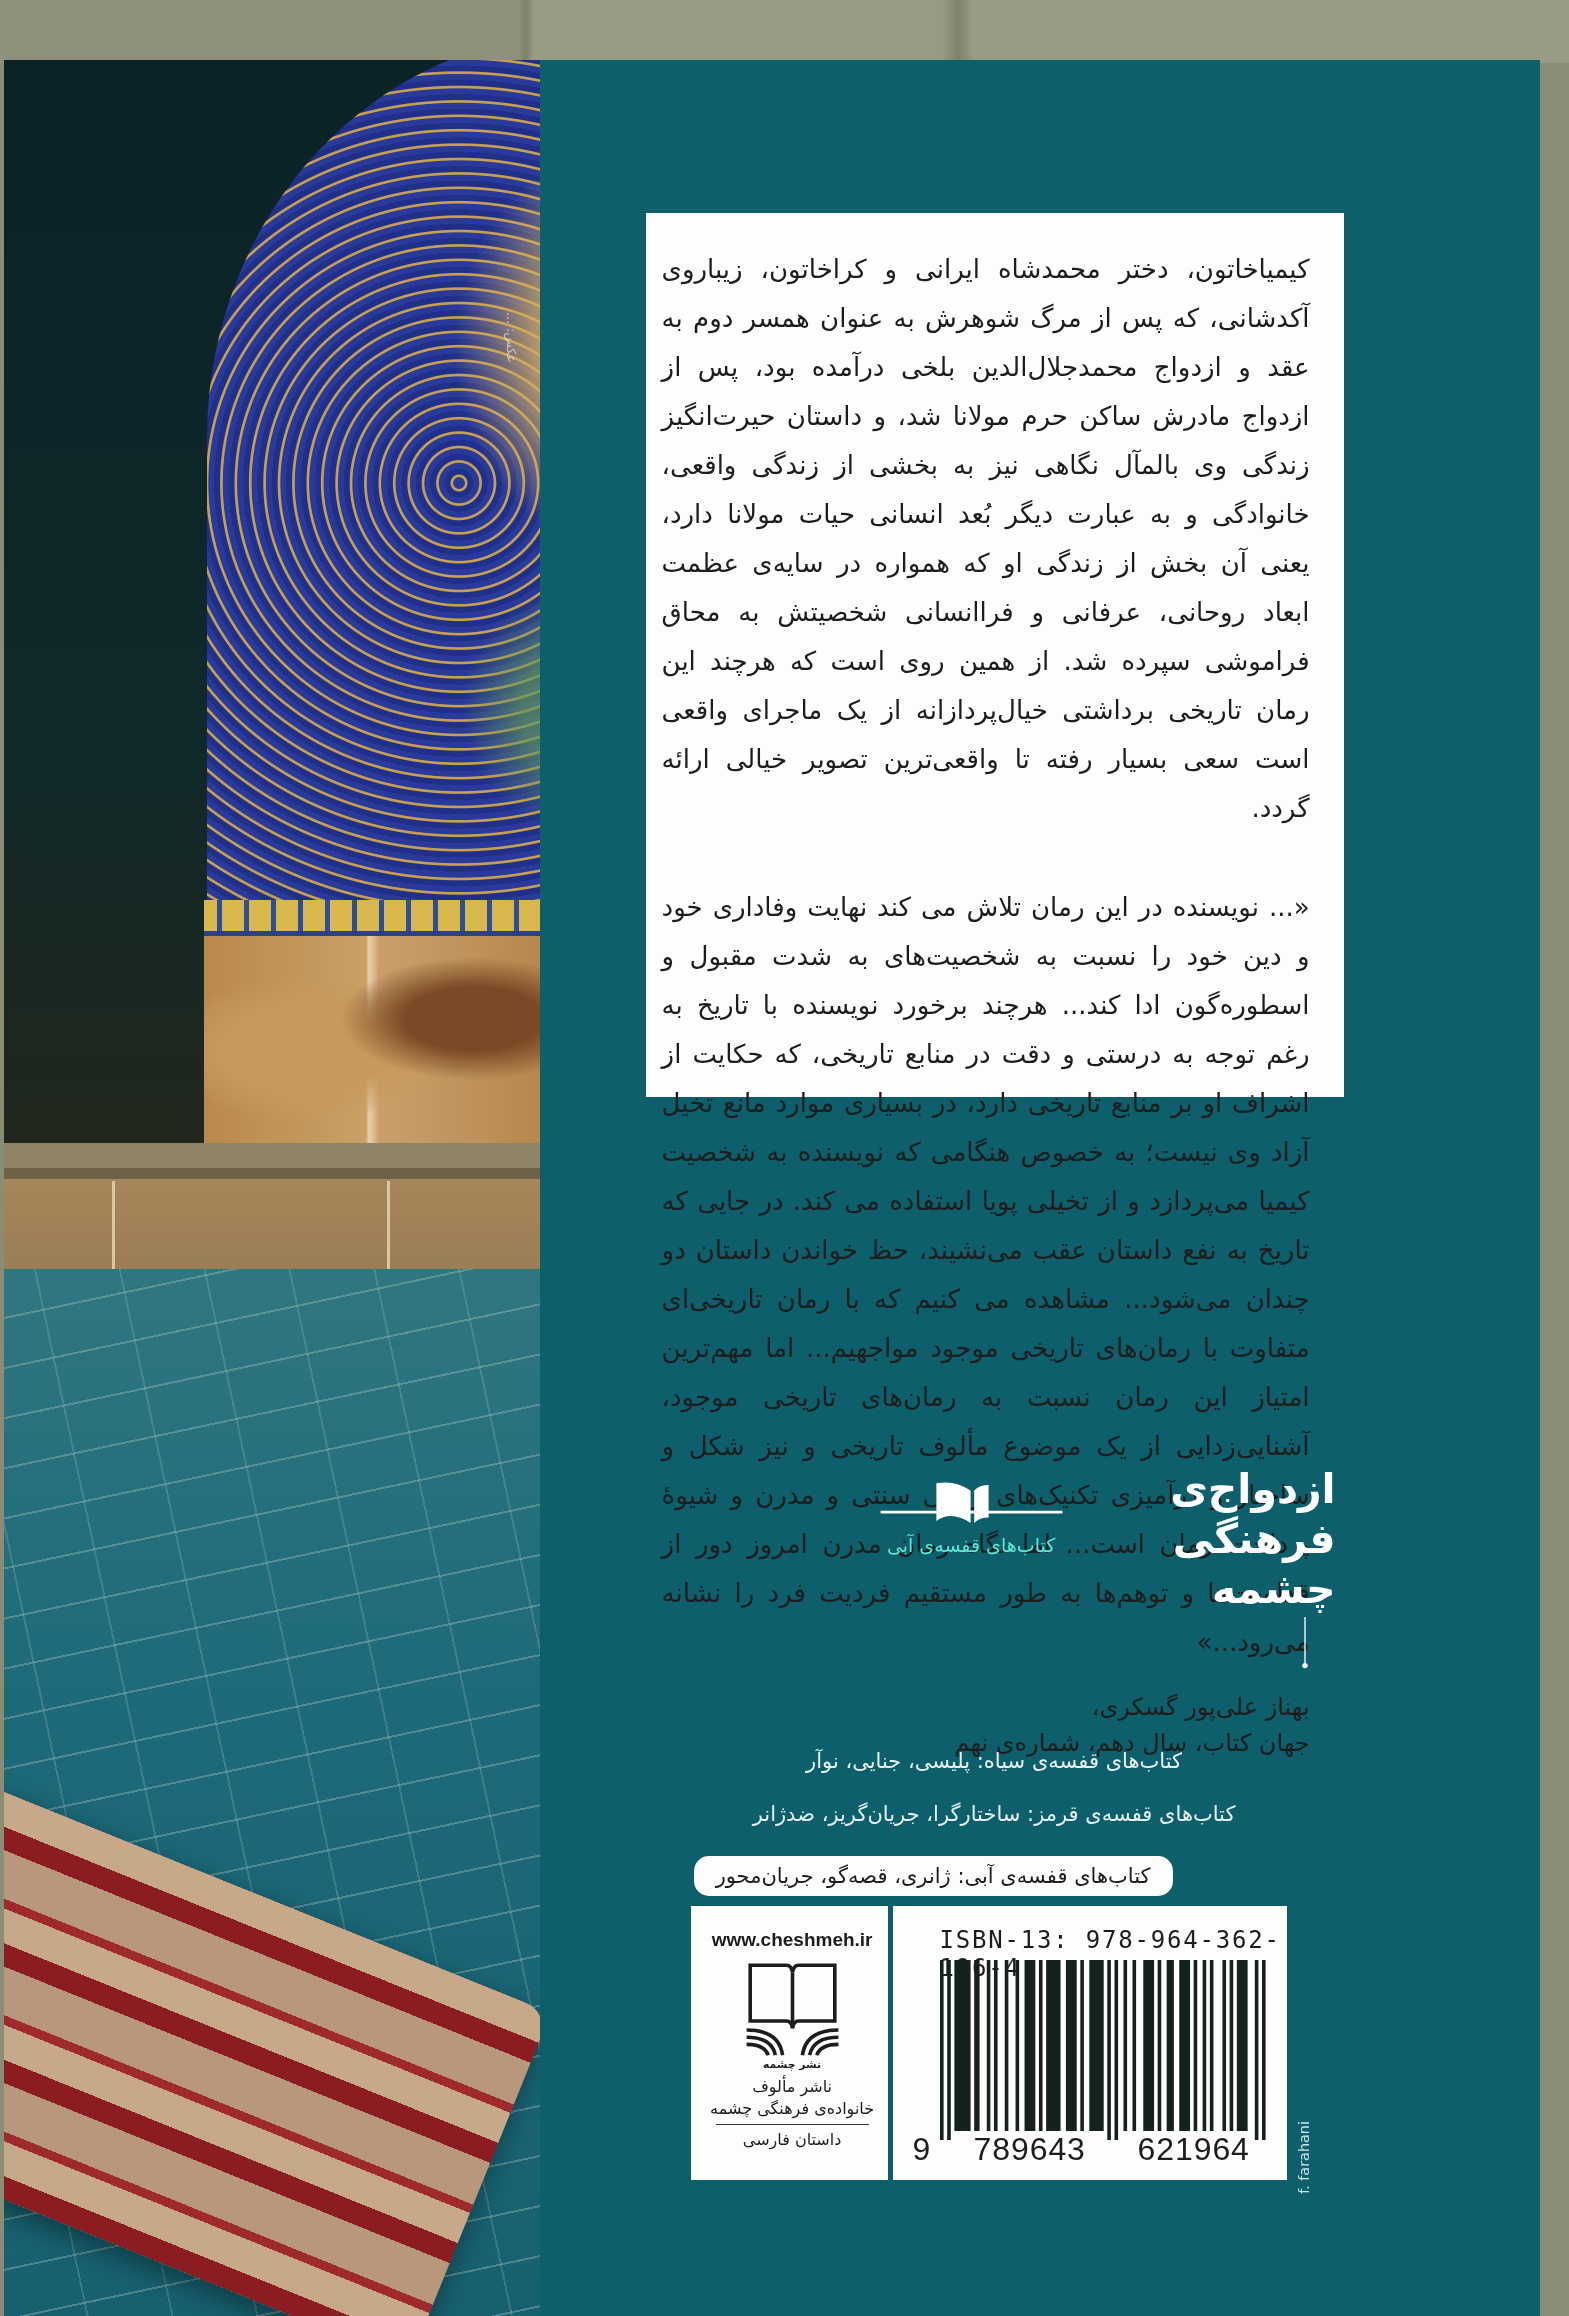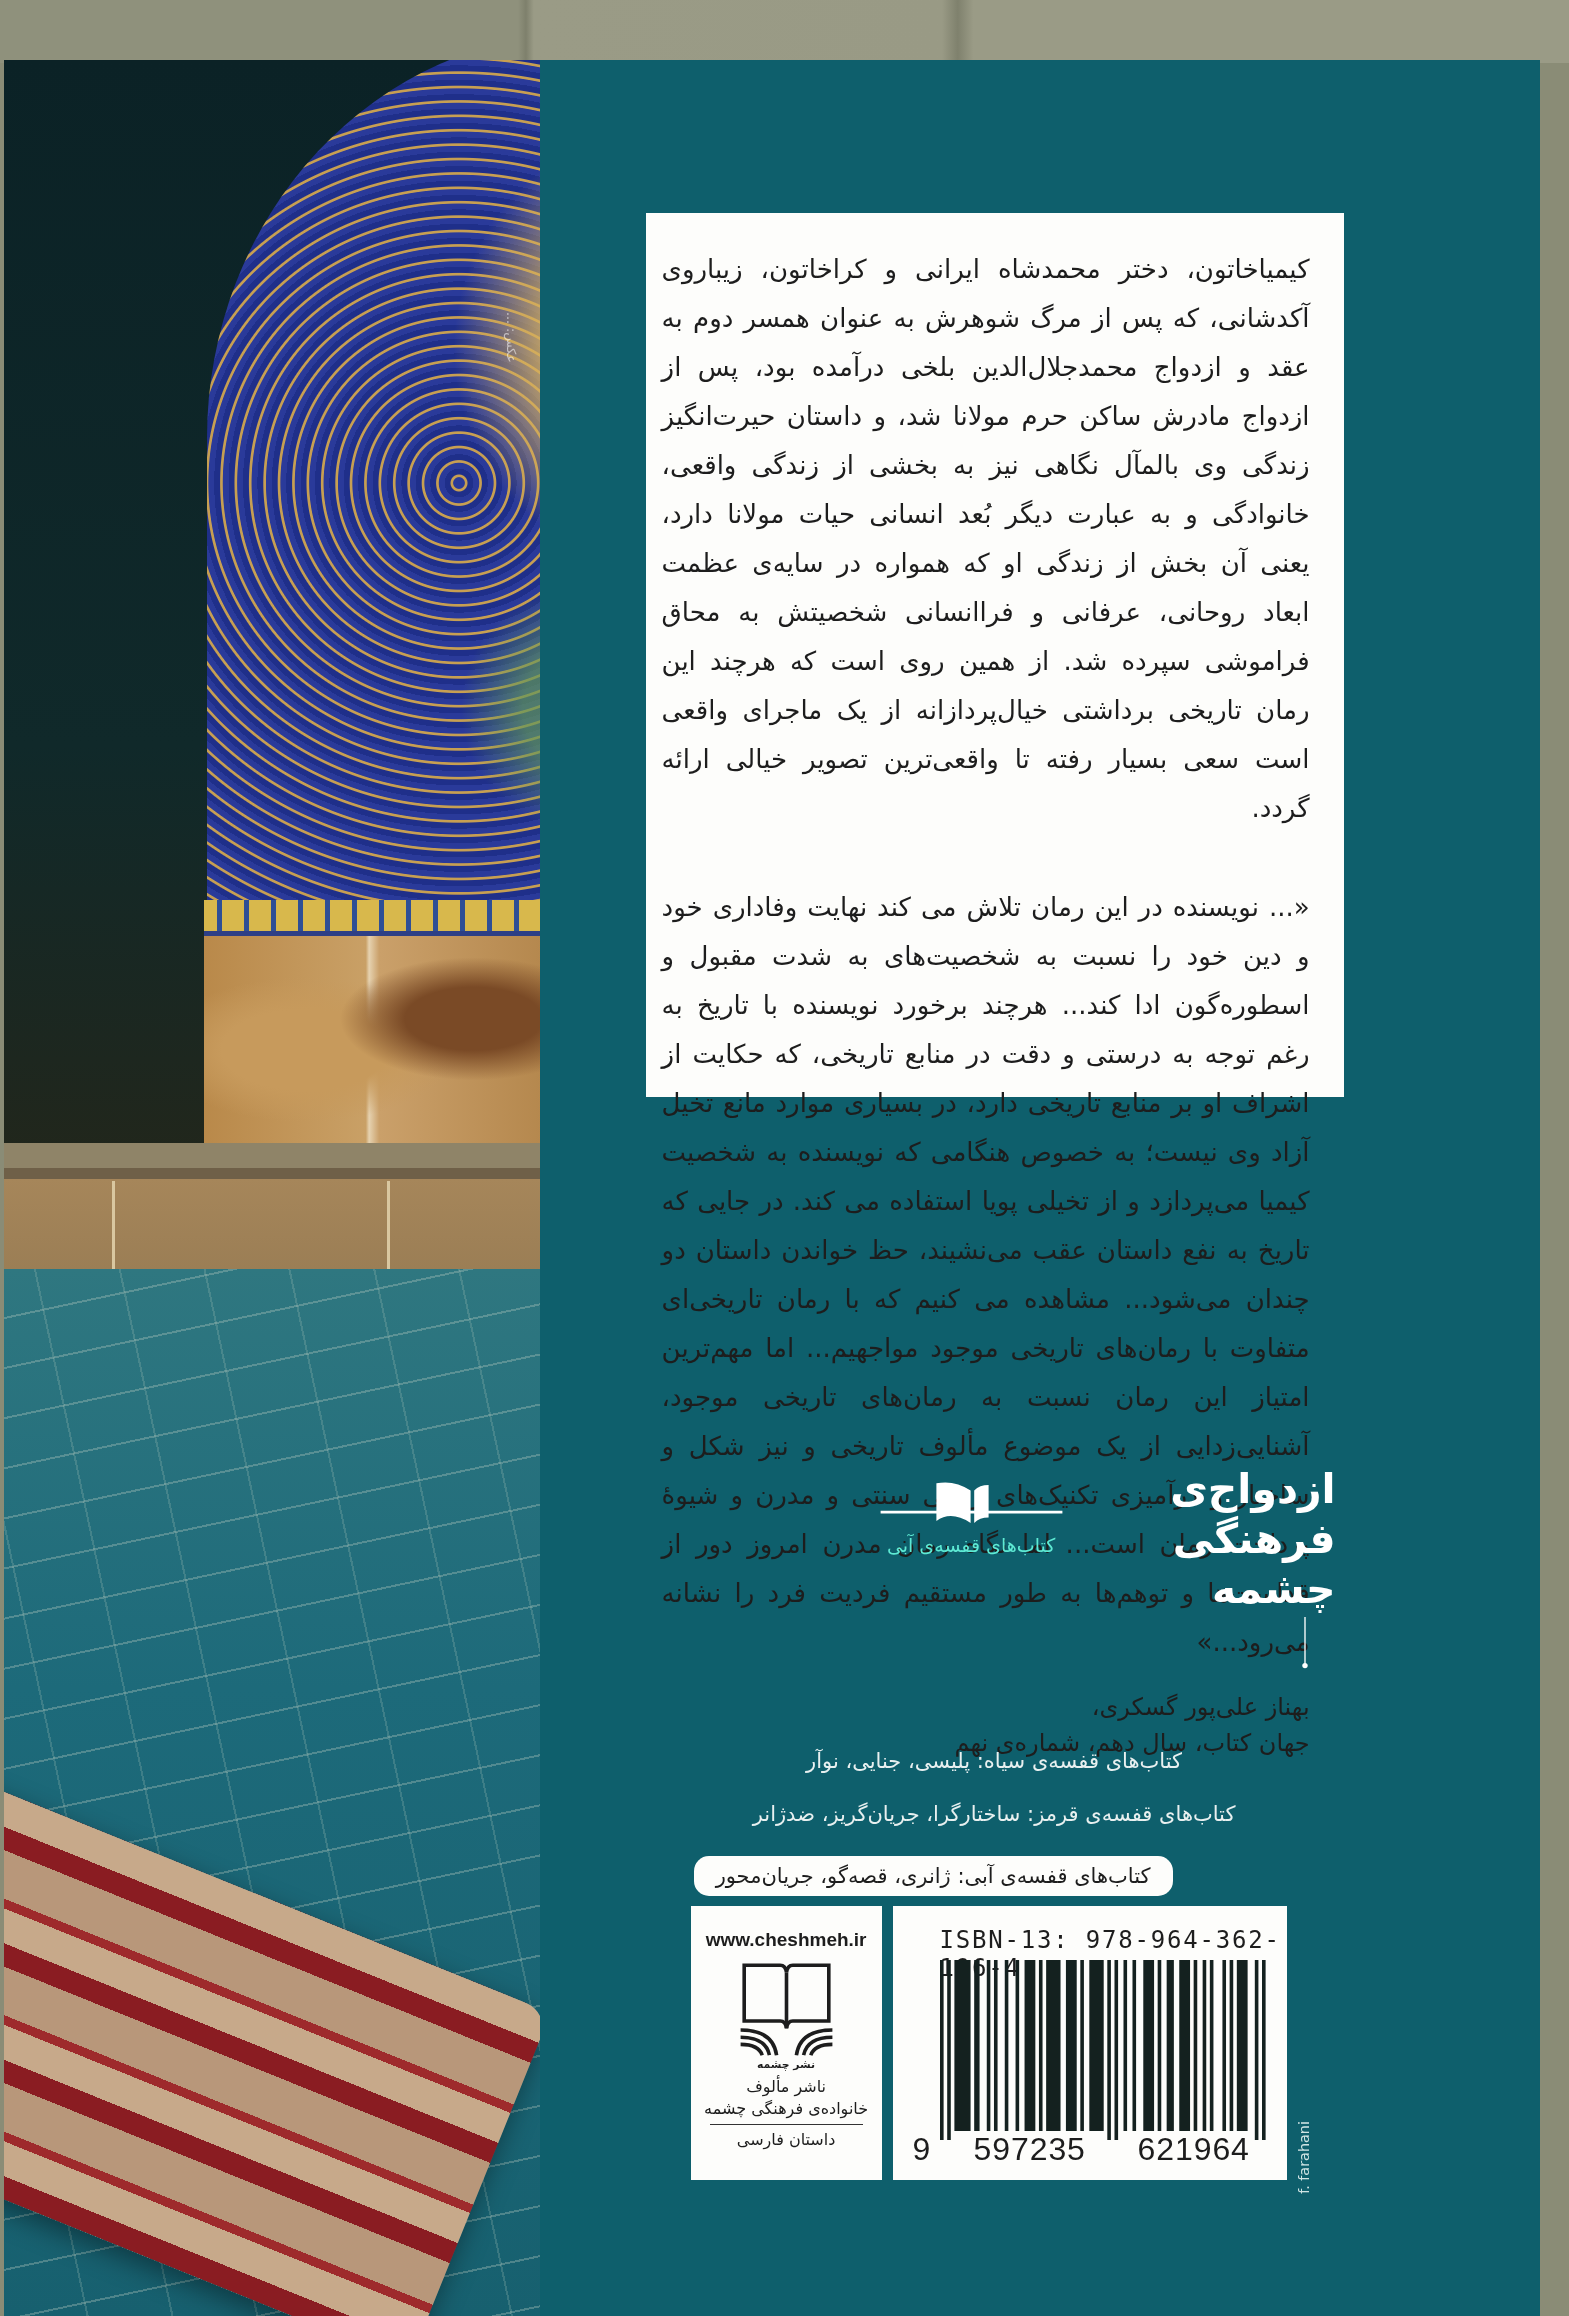--- a/index.html
+++ b/index.html
@@ -60,21 +60,21 @@
 
   .logo-family { position:absolute; left:1179px; top:1404px; width:153px; height:207px; direction:rtl; }
   .logo-family .ln { color:#fff; font-weight:bold; font-size:41px; line-height:50px; text-align:right; }
 
   .series { position:absolute; left:692px; width:597px; text-align:center; direction:rtl; color:#e8f0f0; font-size:21px; }
   .series.s1 { top:1689px; }
   .series.s2 { top:1742px; }
   .series-box { position:absolute; left:690px; top:1796px; width:479px; height:40px; background:#fdfdfb;
     direction:rtl; text-align:center; line-height:40px; font-size:21px; color:#1d1d1d;border-radius:15px; }
 
-  .pub-box { position:absolute; left:687px; top:1846px; width:191px; height:274px; background:#fdfdfb; text-align:center; color:#1d1d1d; }
+  .pub-box { position:absolute; left:687px; top:1846px; width:191px; height:274px; background:#fdfdfb; text-align:center; color:#1d1d1d;padding-left:6px; }
   .pub-box .url { font-family:"Liberation Sans", sans-serif; font-weight:bold; font-size:19px; margin-top:22.5px; }
   .pub-box svg { display:block; margin:7.2px auto 0; }
   .pub-box .imprint { font-size:10.8px; font-weight:bold; margin-top:1.8px; }
   .pub-box .t1 { font-size:16px; margin-top:5.4px; direction:rtl; }
   .pub-box .t2 { font-size:16px; margin-top:3.6px; direction:rtl; }
   .pub-box hr { border:0; border-top:1.8px solid #333; width:153px; margin:5.4px auto 5.4px; }
   .pub-box .t3 { font-size:16px; direction:rtl; }
 
   .barcode-box { position:absolute; left:889px; top:1846px; width:394px; height:274px; background:#fdfdfb; }
   .barcode-box .isbn { position:absolute; left:47px; top:20px; font-family:"DejaVu Sans Mono", monospace; font-size:24px; letter-spacing:1.8px; color:#1d1d1d; }
@@ -189,19 +189,19 @@
           <rect x="292" y="0" width="4" height="190"></rect>
         <rect x="300" y="0" width="4" height="190"></rect>
           <rect x="314" y="0" width="4" height="190"></rect>
         <rect x="322" y="0" width="4" height="190"></rect>
           <rect x="330" y="0" width="12" height="190"></rect>
         <rect x="350" y="0" width="4" height="200"></rect>
           <rect x="358" y="0" width="4" height="200"></rect>
       </g>
     </svg>
     <div class="digits d0">9</div>
-    <div class="digits d1">597235</div>
+    <div class="digits d1">789643</div>
     <div class="digits d2">621964</div>
   </div>
 
   <div class="designer-credit">f. farahani</div>
 </div>
 
 
 </body></html>

